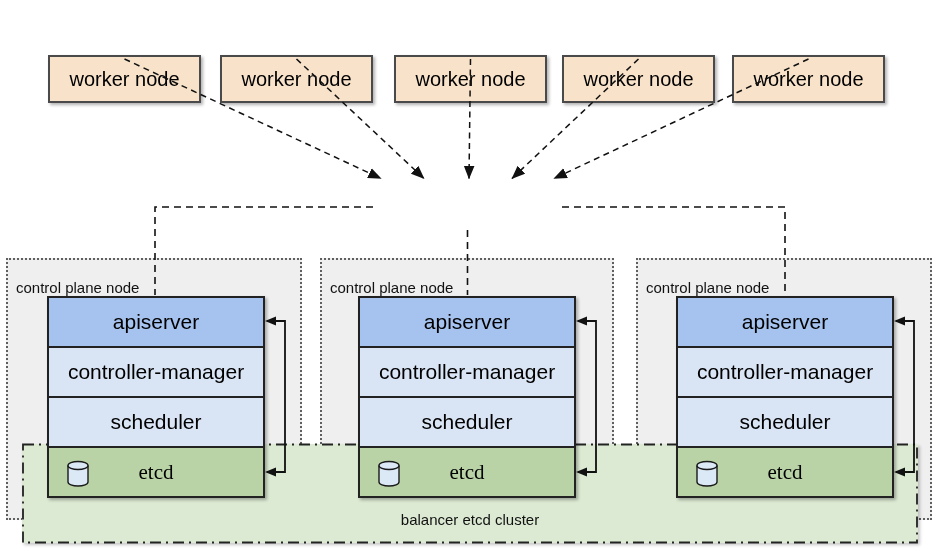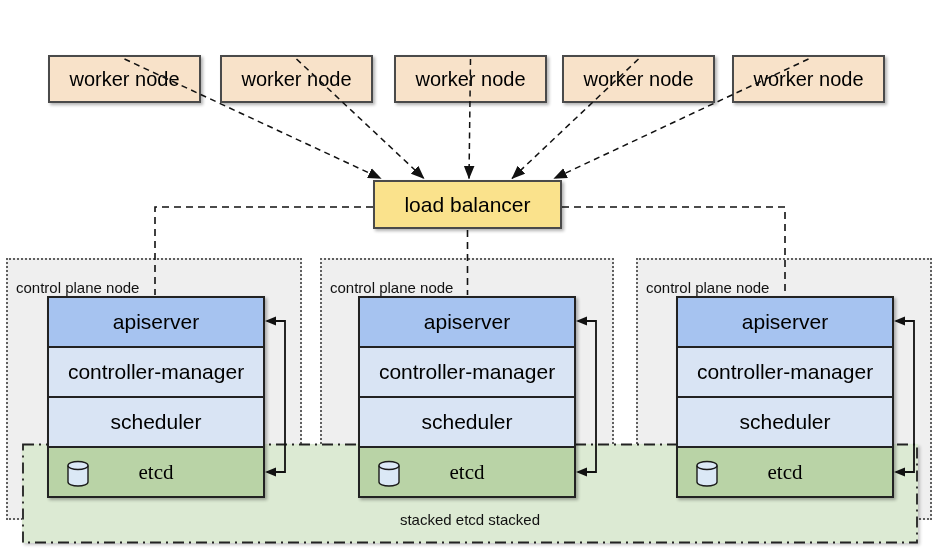--- a/index.html
+++ b/index.html
@@ -85,21 +85,21 @@
     <span class="cp-label">control plane node</span>
   </div>
   <div class="cp-container" style="left:320px; width:294px;">
     <span class="cp-label">control plane node</span>
   </div>
   <div class="cp-container" style="left:636px; width:296px;">
     <span class="cp-label">control plane node</span>
   </div>
 
   <div class="etcd-region">
-    <div class="region-label">stacked etcd stacked</div>
+    <div class="region-label">balancer etcd cluster</div>
   </div>
 
   <svg class="svg-layer svg-under" width="941" height="556" viewBox="0 0 941 556">
     <rect x="23" y="444.5" width="894" height="98" class="dashdot"></rect>
   </svg>
 
   <div class="node-box worker" style="left:48px;">
       <span>worker node</span>
     </div>
   <div class="node-box worker" style="left:220px;">
@@ -108,23 +108,20 @@
   <div class="node-box worker" style="left:394px;">
       <span>worker node</span>
     </div>
   <div class="node-box worker" style="left:562px;">
       <span>worker node</span>
     </div>
   <div class="node-box worker" style="left:732px;">
       <span>worker node</span>
     </div>
 
-  <div class="node-box lb">
-    <span>load balancer</span>
-  </div>
 
   <div class="stack" style="left:47px;">
     <div class="row row-api">
         <span>apiserver</span>
       </div>
     <div class="row row-light">
         <span>controller-manager</span>
       </div>
     <div class="row row-light">
         <span>scheduler</span>

